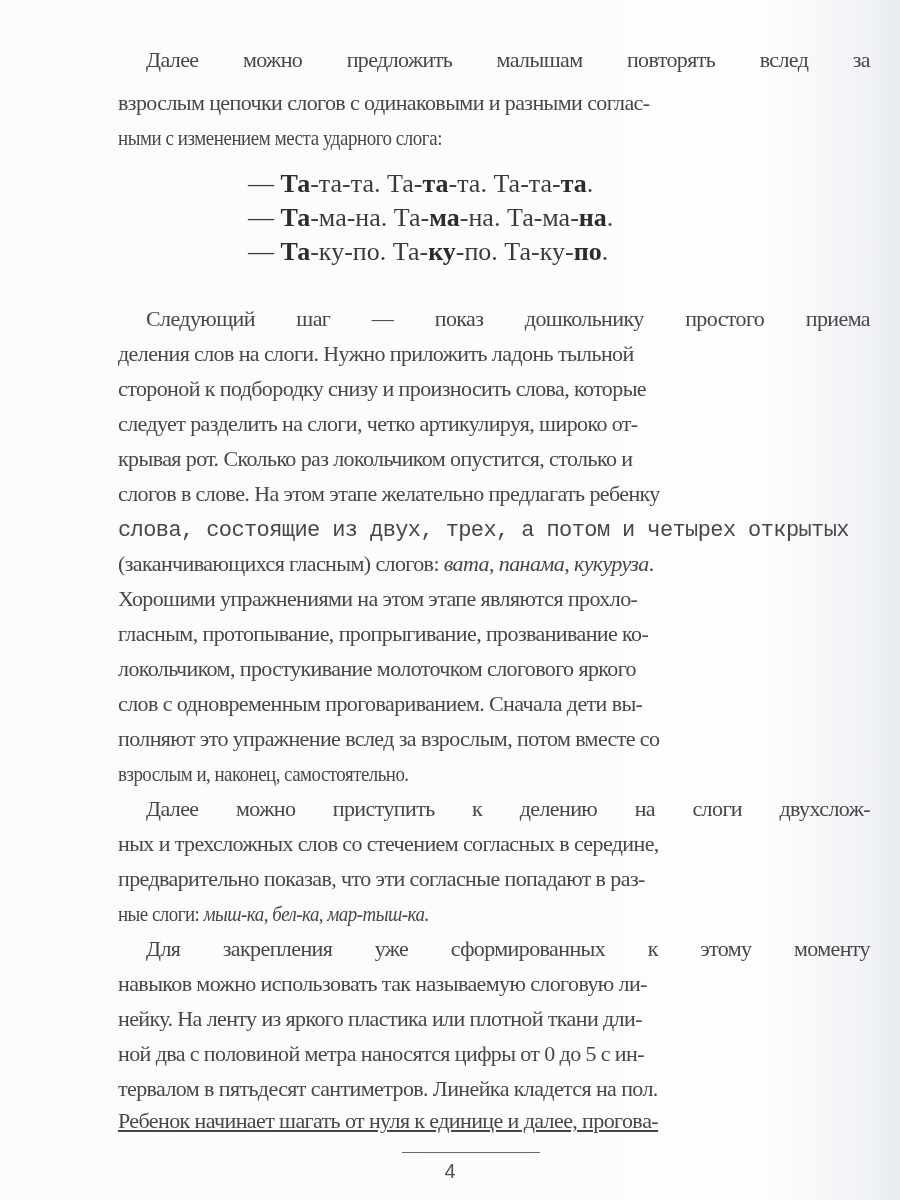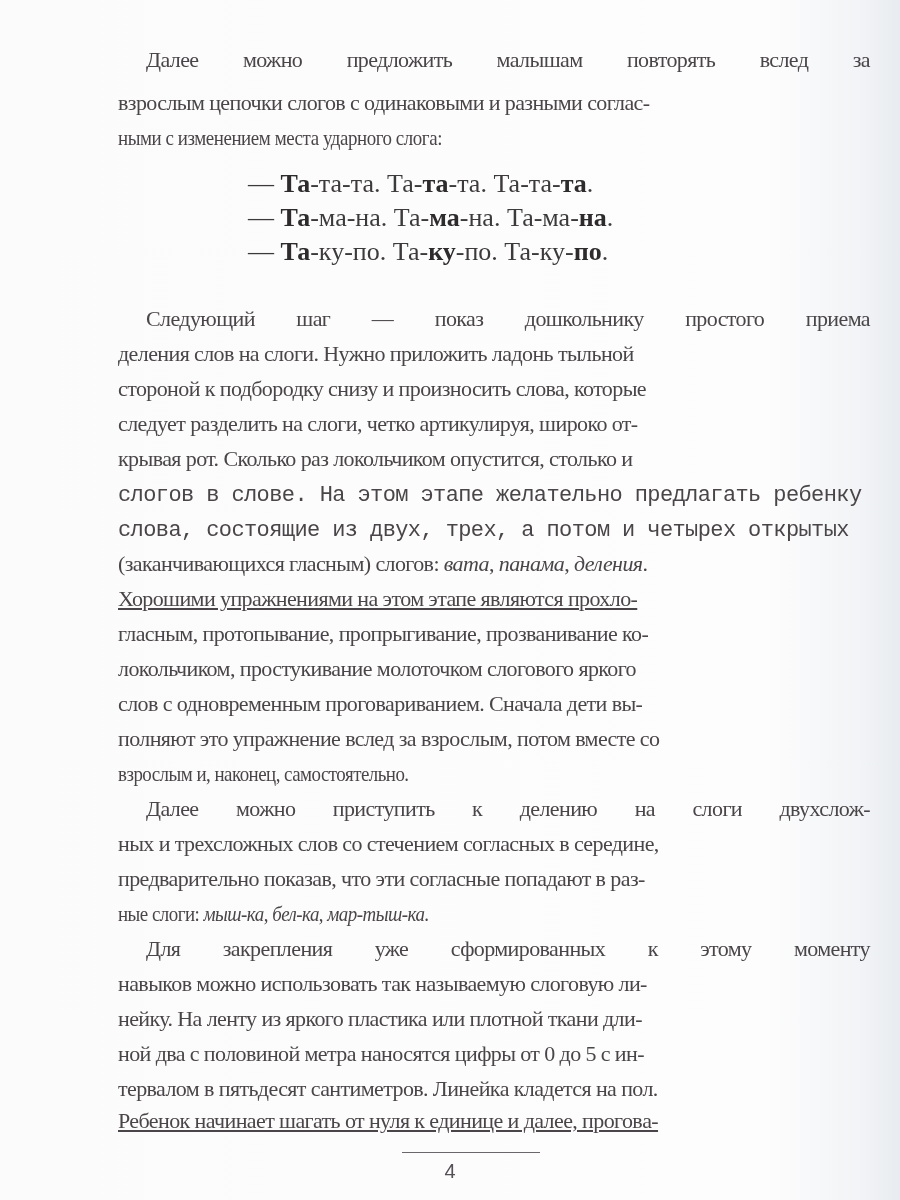--- a/index.html
+++ b/index.html
@@ -73,26 +73,26 @@
   </div>
 
   <div>
     <div class="line" style="top:302px;"><span style="display: inline-block; white-space: nowrap;">
       <span style="display:inline-block; width:752px; text-align:justify; text-align-last:justify; padding-left:28px; box-sizing:border-box;">Следующий шаг — показ дошкольнику простого приема</span>
     </span></div>
     <div class="line" style="top:337px;"><span style="display: inline-block; white-space: nowrap;">деления слов на слоги. Нужно приложить ладонь тыльной</span></div>
     <div class="line" style="top:372px;"><span style="display: inline-block; white-space: nowrap;">стороной к подбородку снизу и произносить слова, которые</span></div>
     <div class="line" style="top:407px;"><span style="display: inline-block; white-space: nowrap;">следует разделить на слоги, четко артикулируя, широко от-</span></div>
     <div class="line" style="top:442px;"><span style="display: inline-block; white-space: nowrap;">крывая рот. Сколько раз локольчиком опустится, столько и</span></div>
-    <div class="line" style="top:477px;"><span style="display: inline-block; white-space: nowrap; font-family: Liberation Mono, monospace;">слогов в слове. На этом этапе желательно предлагать ребенку</span></div>
+    <div class="line" style="top:477px;"><span style="display: inline-block; white-space: nowrap;">слогов в слове. На этом этапе желательно предлагать ребенку</span></div>
     <div class="line" style="top:512px;"><span style="display: inline-block; white-space: nowrap; font-family: Liberation Mono, monospace;">слова, состоящие из двух, трех, а потом и четырех открытых</span></div>
     <div class="line" style="top:547px;"><span style="display: inline-block; white-space: nowrap;">
-      <span>(заканчивающихся гласным) слогов: </span><i>вата</i><span>, </span><i>панама</i><span>, </span><i>деления</i><span>.</span>
+      <span>(заканчивающихся гласным) слогов: </span><i>вата</i><span>, </span><i>панама</i><span>, </span><i>кукуруза</i><span>.</span>
     </span></div>
-    <div class="line" style="top:582px;"><span style="display: inline-block; white-space: nowrap; text-decoration: underline;">Хорошими упражнениями на этом этапе являются прохло-</span></div>
+    <div class="line" style="top:582px;"><span style="display: inline-block; white-space: nowrap;">Хорошими упражнениями на этом этапе являются прохло-</span></div>
     <div class="line" style="top:617px;"><span style="display: inline-block; white-space: nowrap;">гласным, протопывание, пропрыгивание, прозванивание ко-</span></div>
     <div class="line" style="top:652px;"><span style="display: inline-block; white-space: nowrap;">локольчиком, простукивание молоточком слогового яркого</span></div>
     <div class="line" style="top:687px;"><span style="display: inline-block; white-space: nowrap;">слов с одновременным проговариванием. Сначала дети вы-</span></div>
     <div class="line" style="top:722px;"><span style="display: inline-block; white-space: nowrap;">полняют это упражнение вслед за взрослым, потом вместе со</span></div>
     <div class="line last" style="top:757px;"><span style="display: inline-block; white-space: nowrap; transform: scaleX(0.86); transform-origin: left center;">взрослым и, наконец, самостоятельно.</span></div>
   </div>
 
   <div>
     <div class="line" style="top:792px;"><span style="display: inline-block; white-space: nowrap;">
       <span style="display:inline-block; width:752px; text-align:justify; text-align-last:justify; padding-left:28px; box-sizing:border-box;">Далее можно приступить к делению на слоги двухслож-</span>

